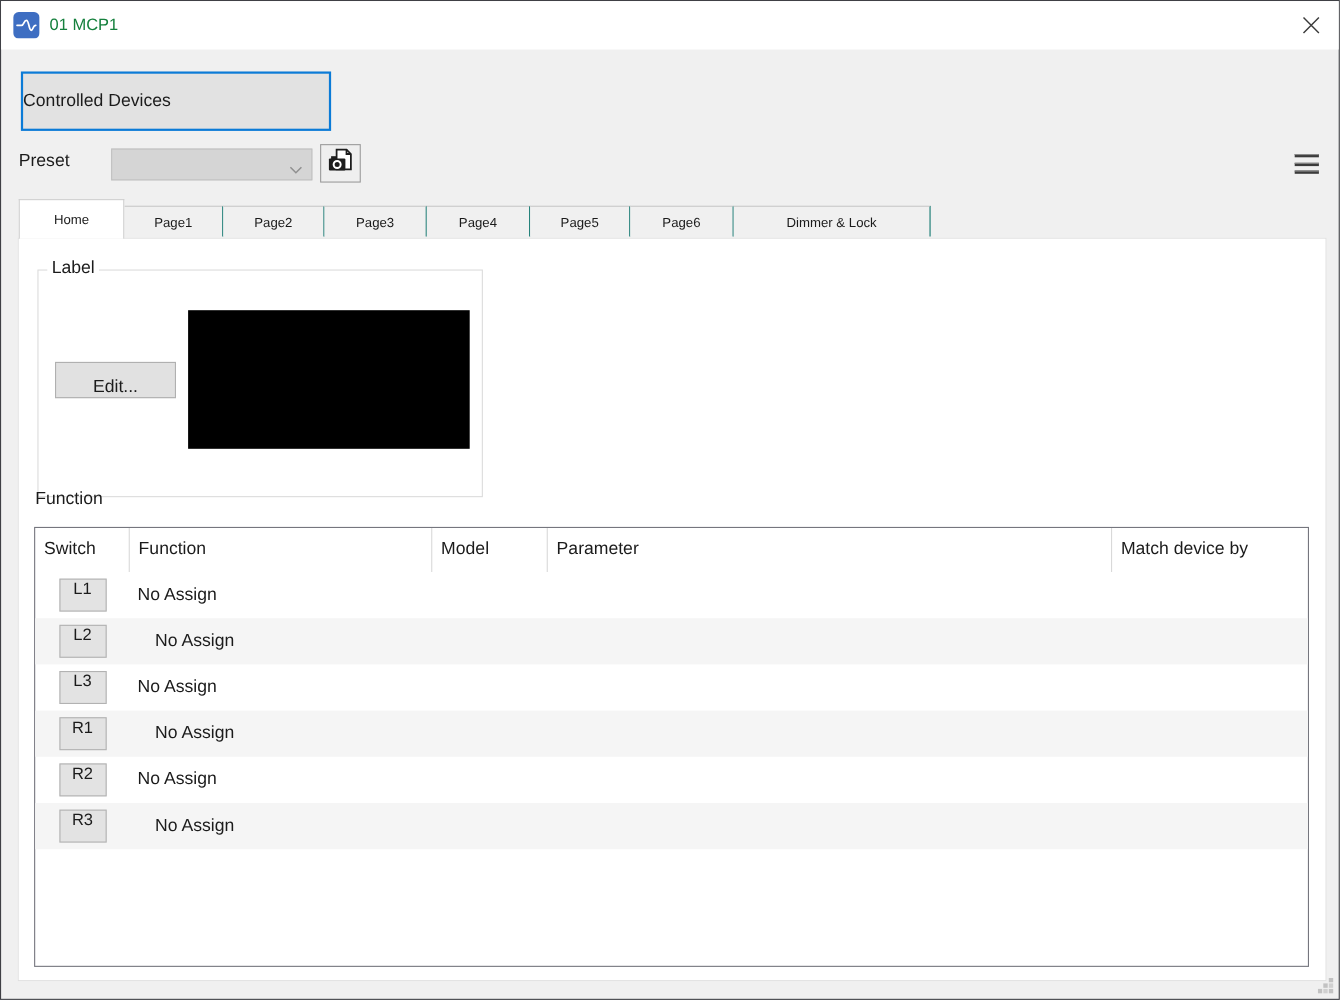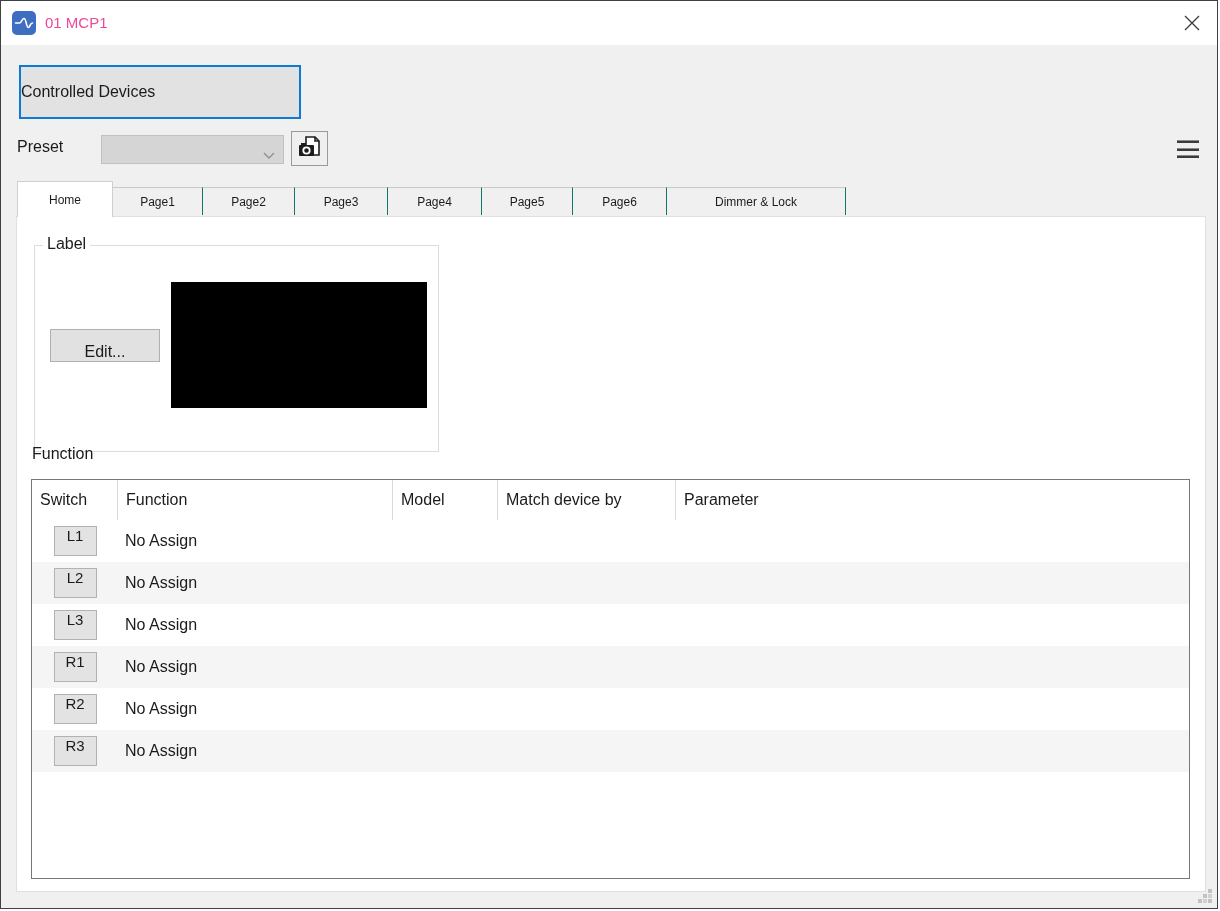--- a/index.html
+++ b/index.html
@@ -20,21 +20,21 @@
   
   .titlebar{
     position:absolute;left:0;top:0;width:100%;height:44px;
     background:#ffffff;
   }
   .app-icon{
     position:absolute;left:11px;top:10px;width:24px;height:24px;
   }
   .title-text{
     position:absolute;left:44px;top:0;height:44px;line-height:44px;
-    font-size:15px;color:#ec4899;
+    font-size:15px;color:#15803d;
   }
   .close-btn{
     position:absolute;right:14px;top:11px;width:22px;height:22px;
     display:flex;align-items:center;justify-content:center;
     cursor:default;
   }
   
   .cd-button{
     position:absolute;left:18px;top:64px;width:282px;height:54px;
     background:#e2e2e2;border:2px solid #0b7bd7;box-sizing:border-box;
@@ -116,21 +116,21 @@
     font-size:16px;box-sizing:border-box;
     border-right:1px solid #d9d9d9;
   }
   .th:last-child{border-right:none;}
   .col-switch{width:86px;flex:none;}
   .col-function{width:275px;flex:none;}
   .col-model{width:105px;flex:none;}
   .col-match{width:178px;flex:none;}
   .col-param{flex:1;}
   .trow{display:flex;height:42px;flex:none;align-items:center;}
-  .trow.alt{background:#f5f5f5;}
+  .trow.alt{background:#f5f5f5;gap:16px;}
   .cell{box-sizing:border-box;font-size:16px;}
   .cell.switch-cell{width:86px;flex:none;display:flex;justify-content:center;}
   .cell.function-cell{width:275px;flex:none;padding-left:7px;}
   .cell.model-cell{width:105px;flex:none;padding-left:7px;}
   .cell.match-cell{width:178px;flex:none;padding-left:7px;}
   .cell.param-cell{flex:1;padding-left:7px;}
   .switch-btn{
     width:43px;height:30px;background:#e3e3e3;border:1px solid #b2b2b2;
     box-sizing:border-box;display:flex;align-items:flex-start;justify-content:center;
     font-size:15px;
@@ -226,22 +226,22 @@
       <div class="label-preview"></div>
     </div>
 
     <span class="function-title">Function</span>
 
     <div class="func-table">
       <div class="thead">
         <div class="th col-switch">Switch</div>
         <div class="th col-function">Function</div>
         <div class="th col-model">Model</div>
+        <div class="th col-param">Parameter</div>
         <div class="th col-match">Match device by</div>
-        <div class="th col-param">Parameter</div>
       </div>
 
       <div class="trow">
         <div class="cell switch-cell">
             <div class="switch-btn">
               <span>L1</span>
             </div>
           </div>
         <div class="cell function-cell">No Assign</div>
         <div class="cell model-cell"></div>

